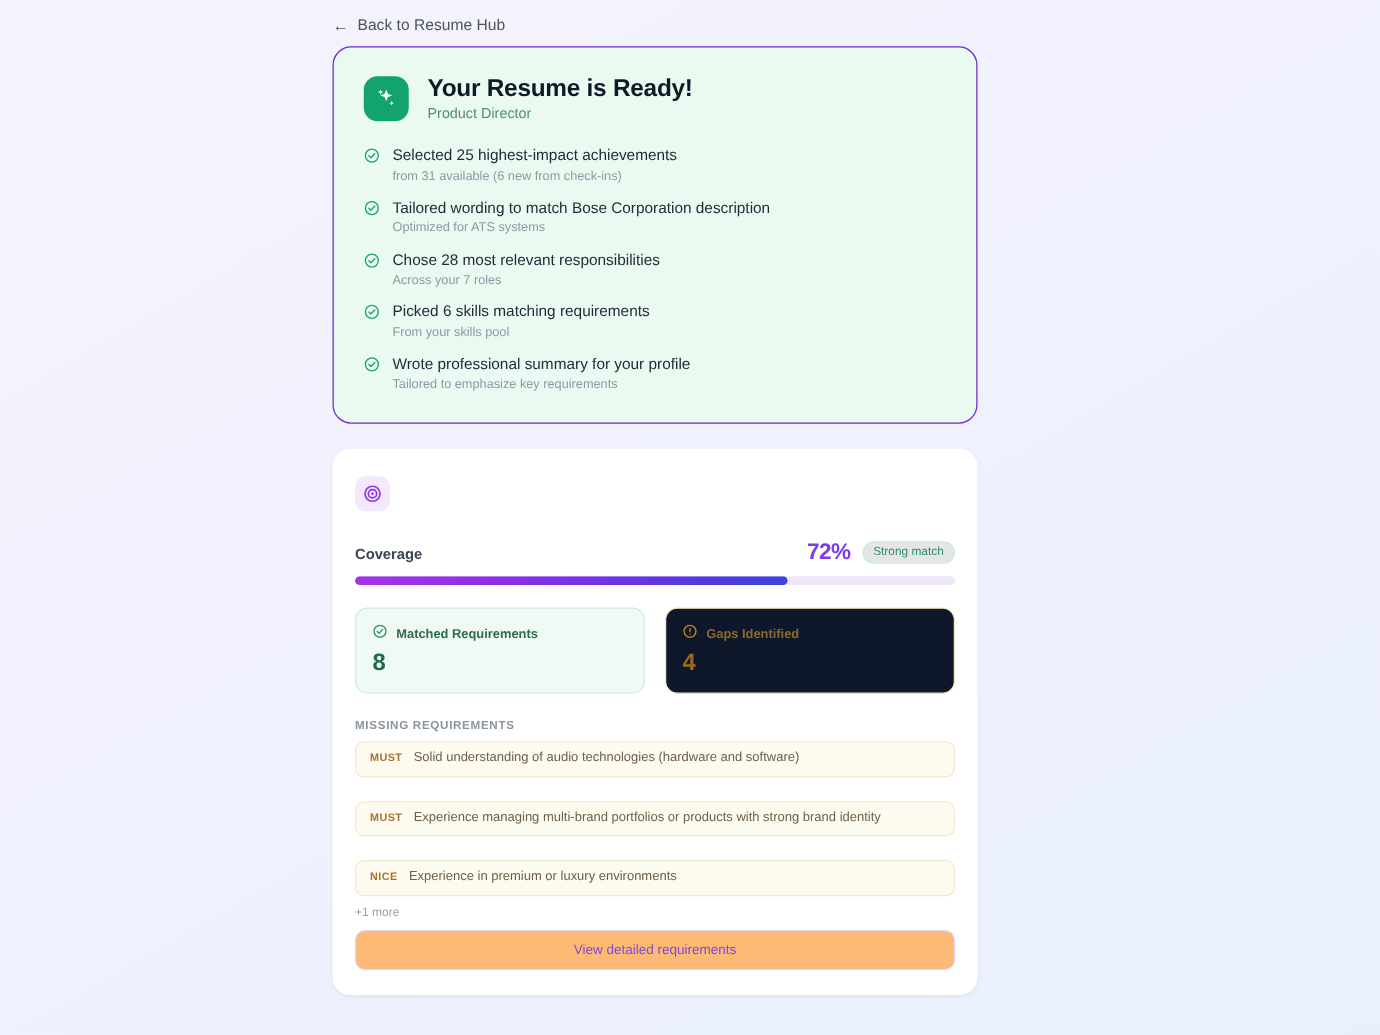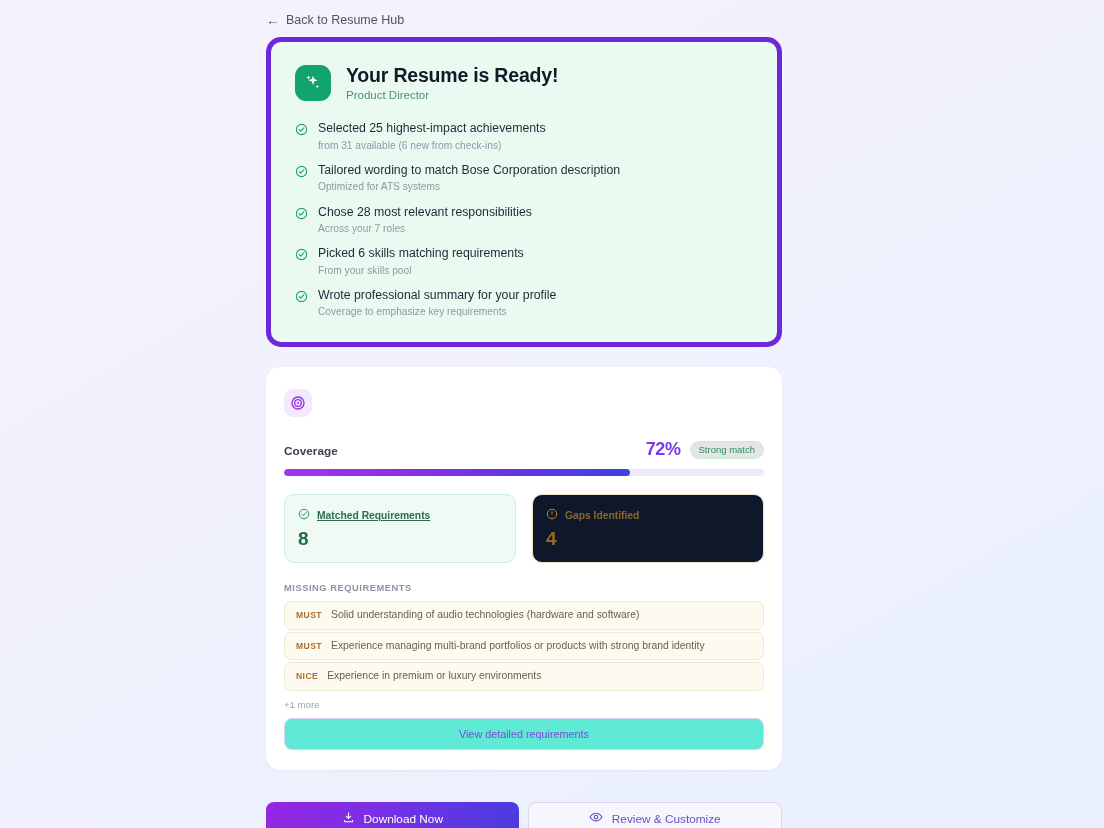--- a/index.html
+++ b/index.html
@@ -45,21 +45,21 @@
   .back-arrow {
     font-size: 13px;
     line-height: 1;
     color: #4b5563;
     display: inline-block;
   }
 
   
   .ready-card {
     background: #eafaf1;
-    border: 5px solid #6d28d9;
+    border: 1px solid #6d28d9;
     border-radius: 15px;
     padding: 22px 24px 24px 24px;
     margin-top: 6px;
   }
 
   .ready-head {
     display: flex;
     align-items: center;
     gap: 15px;
     margin-bottom: 20px;
@@ -203,40 +203,40 @@
   .stat-head {
     display: flex;
     align-items: center;
     gap: 7px;
     margin-bottom: 4px;
   }
   .stat-label {
     font-size: 10.3px;
     font-weight: bold;
   }
-  .stat-label.matched { color: #2f6b52; text-decoration: underline; }
+  .stat-label.matched { color: #2f6b52; }
   .stat-label.gaps { color: #8a6a2b; }
   .stat-value {
     font-size: 19px;
     font-weight: bold;
     letter-spacing: -0.3px;
   }
   .stat-value.matched { color: #1f6b4c; }
   .stat-value.gaps { color: #9b6a1f; }
 
   .missing-label {
     font-size: 9.3px;
     font-weight: bold;
     letter-spacing: 0.55px;
     color: #8a94a0;
     margin-top: 20px;
     margin-bottom: 8px;
   }
 
-  .req-list { display: flex; flex-direction: column; gap: 2px; }
+  .req-list { display: flex; flex-direction: column; gap: 19px; }
   .req-row {
     background: #fdfaef;
     border: 1px solid #f2e9d2;
     border-radius: 7px;
     padding: 7px 11px;
     display: flex;
     align-items: baseline;
     gap: 9px;
   }
   .req-tag {
@@ -255,21 +255,21 @@
   .more-text {
     font-size: 9.6px;
     color: #98a1ac;
     margin-top: 8px;
     margin-bottom: 8px;
   }
 
   .view-btn {
     width: 100%;
     border: 1px solid #ddd0f2;
-    background: #5eead4;
+    background: #fdba74;
     border-radius: 8px;
     padding: 9px 0;
     text-align: center;
     font-size: 10.8px;
     color: #7c4ad8;
     cursor: pointer;
     font-family: inherit;
   }
 
   
@@ -384,21 +384,21 @@
 
         <div class="check-item">
           <span class="check-mark">
             <svg width="13" height="13" viewBox="0 0 24 24" fill="none" stroke="#19a36e" stroke-width="2">
               <circle cx="12" cy="12" r="9.5"></circle>
                 <path d="M7.6 12.3l2.9 2.9 5.8-6.1" stroke-linecap="round" stroke-linejoin="round"></path>
             </svg>
           </span>
           <div>
             <div class="check-title">Wrote professional summary for your profile</div>
-            <div class="check-sub">Coverage to emphasize key requirements</div>
+            <div class="check-sub">Tailored to emphasize key requirements</div>
           </div>
         </div>
 
       </div>
     </div>
 
     <div class="analysis-card">
 
       <div class="analysis-head">
         <div class="analysis-icon">

